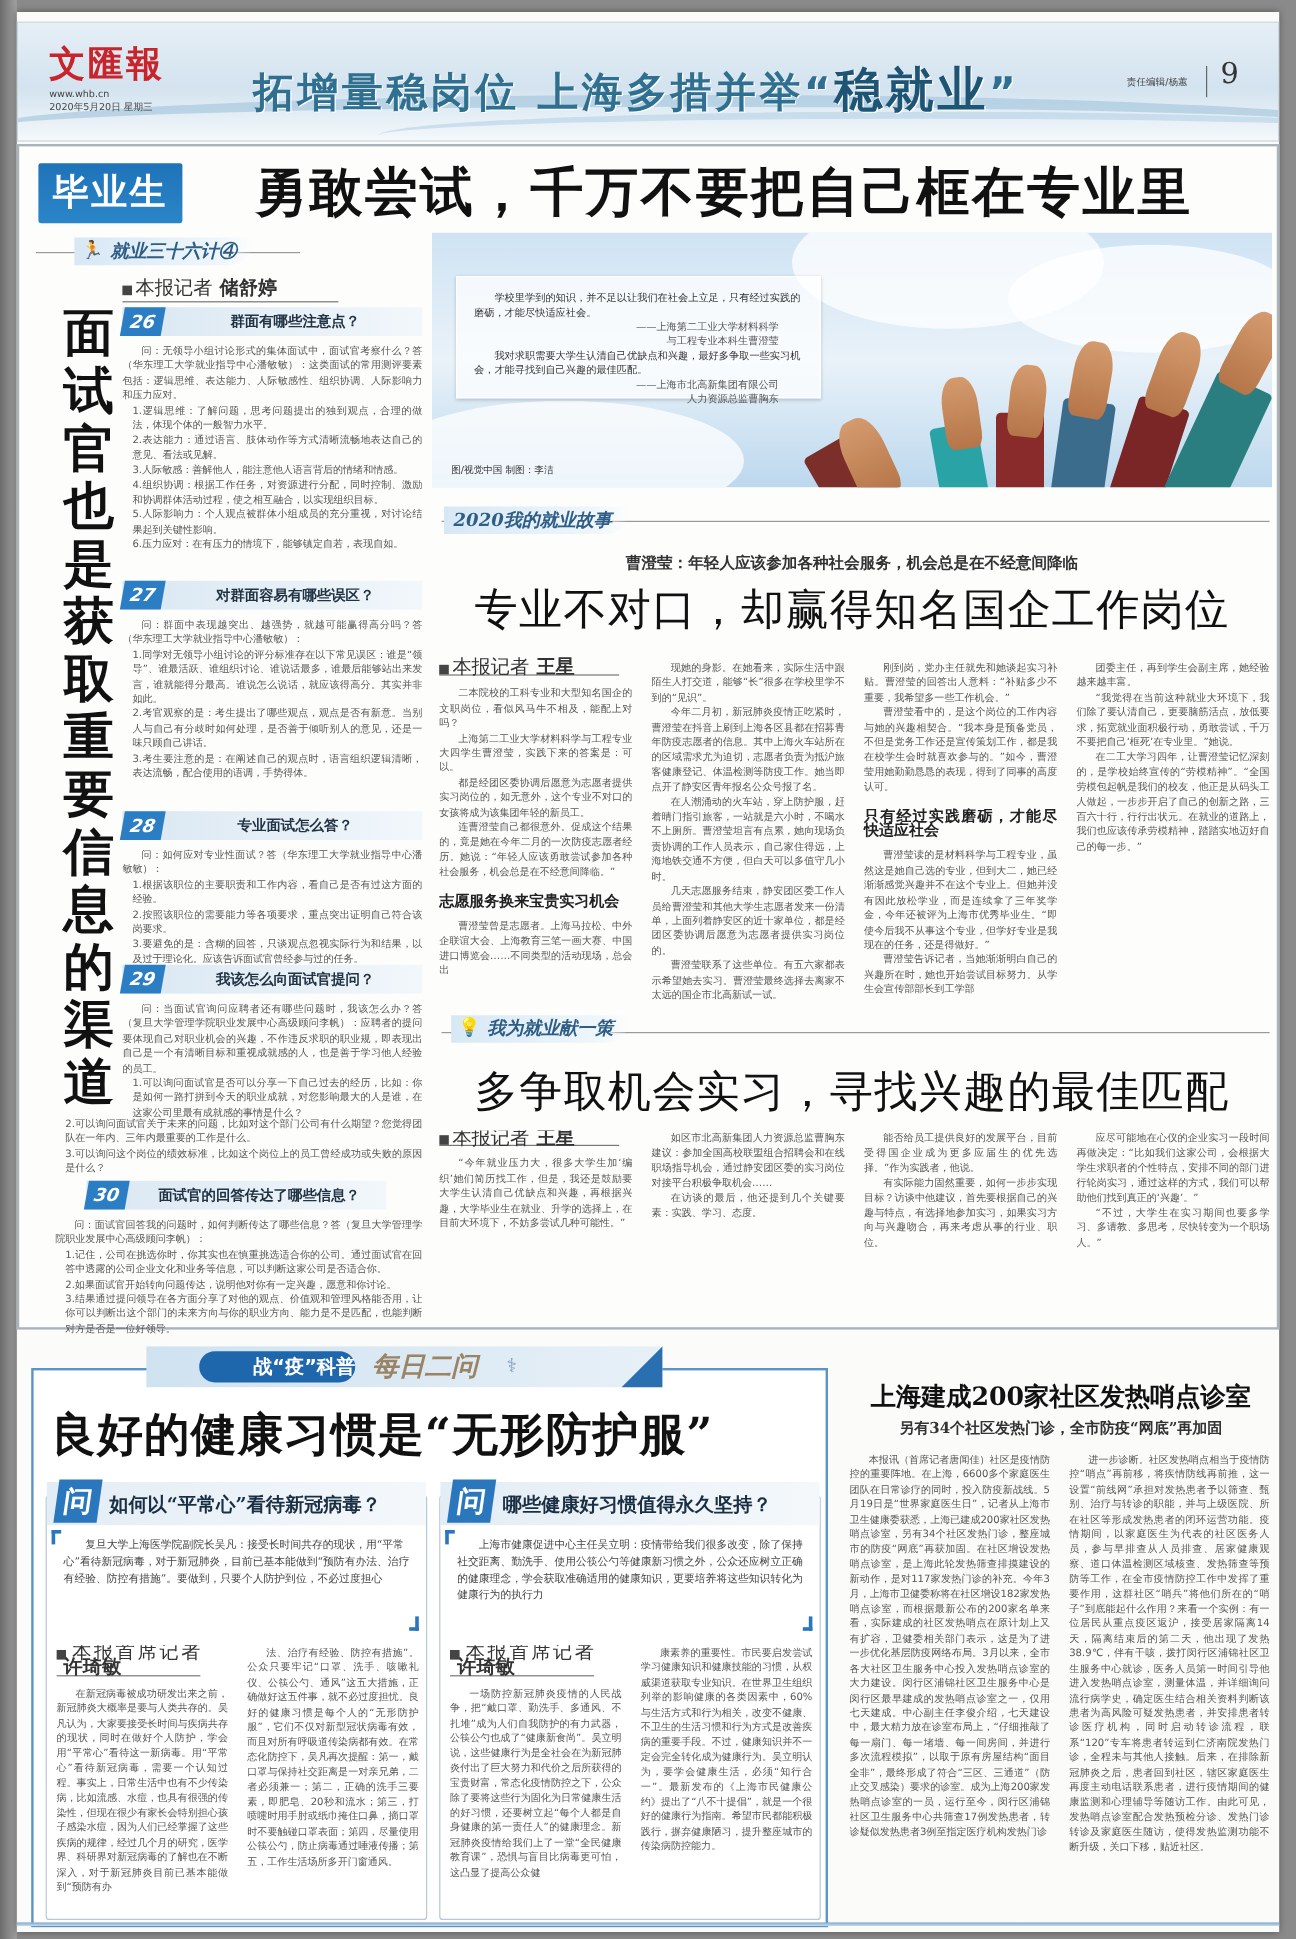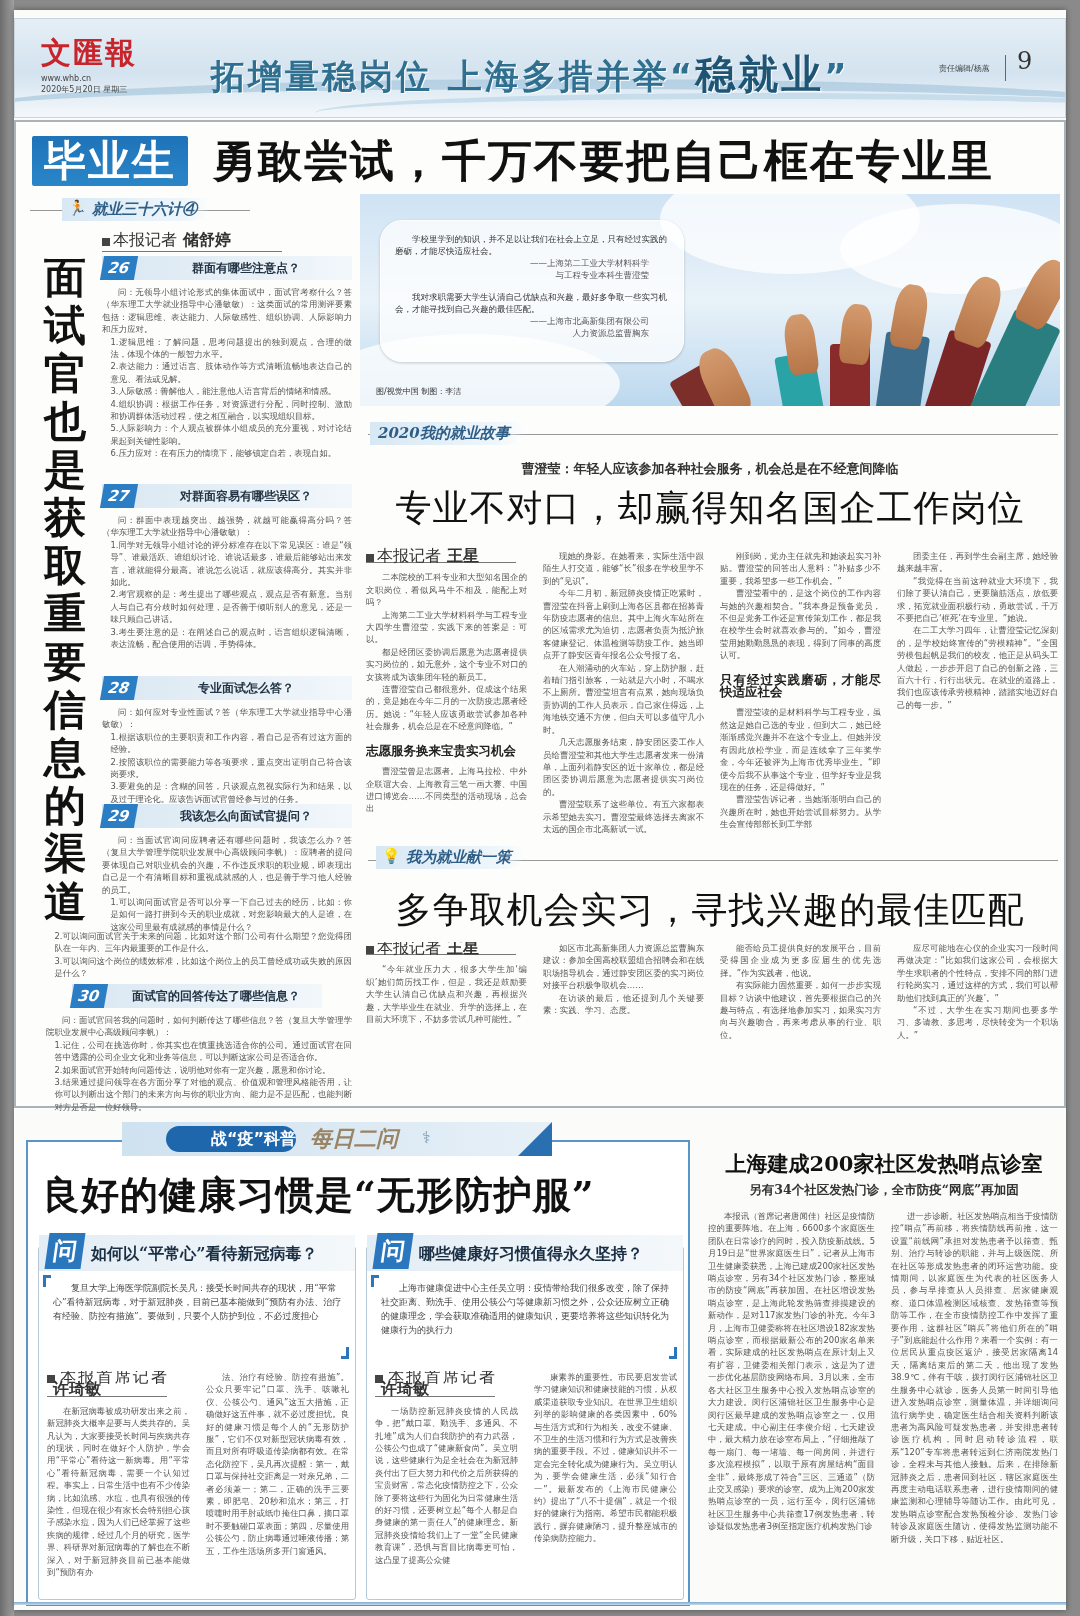--- a/index.html
+++ b/index.html
@@ -13,40 +13,40 @@
 .mast .swoosh2{position:absolute;left:300px;top:74px;width:900px;height:40px;border-radius:50%;border-top:6px solid #bcd6e8;opacity:.7}
 .logo{position:absolute;left:26px;top:14px;font-family:"DejaVu Serif",serif;font-size:30px;font-weight:bold;color:#c8242b;letter-spacing:2px}
 .logo-sub{position:absolute;left:26px;top:54px;font-size:8px;color:#444;line-height:11px}
 .mast-title{position:absolute;left:196px;top:28px;font-size:34px;font-weight:bold;color:#2f6f8f;letter-spacing:3px;text-shadow:1px 1px 0 #fff}
 .mast-title .big{font-size:40px;color:#1f5574}
 .mast-editor{position:absolute;left:924px;top:44px;font-size:8px;color:#444}
 .mast-pagesep{position:absolute;left:990px;top:36px;width:1px;height:26px;background:#666}
 .mast-page{position:absolute;left:1002px;top:28px;font-family:"DejaVu Serif",serif;font-size:24px;color:#333}
 
 .frame{position:absolute;left:0;top:110px;width:1052px;height:988px;border:2px solid #a9b3ba;background:#fdfdfc}
-.tag-grad{position:absolute;left:16px;top:14px;height:50px;padding:0 12px;background:linear-gradient(#1f73b8,#2a86c8);color:#fff;font-size:42px;font-weight:bold;line-height:50px;letter-spacing:2px;border-radius:2px}
+.tag-grad{position:absolute;left:16px;top:14px;height:50px;padding:0 12px;background:linear-gradient(#1f73b8,#2a86c8);color:#fff;font-size:30px;font-weight:bold;line-height:50px;letter-spacing:2px;border-radius:2px}
 .headline1{position:absolute;left:196px;top:14px;font-family:"DejaVu Serif",serif;font-size:44px;font-weight:bold;color:#111;letter-spacing:2px;line-height:50px}
 .rule{position:absolute;height:1px;background:#999}
 .rubric{position:absolute;font-family:"DejaVu Serif",serif;font-style:italic;color:#2e5d86;font-size:15px;font-weight:bold;background:linear-gradient(90deg,#d7e8f4,#eef6fb 80%,transparent);padding:2px 14px 2px 30px;border-radius:0 0 20px 0}
 .rubric .ico{position:absolute;left:6px;top:1px;font-style:normal;color:#2b6da8}
 .byline{position:absolute;font-size:16px;color:#333;border-bottom:1px solid #777;padding-bottom:0}
 .byline .sq{display:inline-block;width:8px;height:8px;background:#444;margin-right:3px;vertical-align:-1px}
 .byline b{margin-left:6px}
-.vtitle{position:absolute;left:28px;top:132px;width:60px;font-family:"DejaVu Serif",serif;font-size:42px;font-weight:bold;line-height:48px;color:#111;text-align:left}
+.vtitle{position:absolute;left:28px;top:132px;width:60px;font-family:"DejaVu Serif",serif;font-size:42px;font-weight:bold;line-height:48px;color:#111;text-align:center}
 .qa{position:absolute;left:86px;width:250px}
 .qa-head{position:relative;height:24px;background:linear-gradient(90deg,#d9e7f2,#f2f7fb);margin-bottom:6px}
 .qa-num{position:absolute;left:0;top:0;width:34px;height:24px;background:#2b7dc4;color:#fff;font-style:italic;font-weight:bold;font-size:15px;line-height:24px;text-align:center;transform:skewX(-10deg)}
 .qa-q{position:absolute;left:44px;right:6px;top:0;line-height:24px;font-size:12px;font-weight:bold;color:#234;text-align:center}
 .body{font-size:8.4px;line-height:12.4px;color:#555;text-align:justify}
 .body p{text-indent:1.9em}
 .body .li{text-indent:0;padding-left:1em;margin-left:0}
 
 .photo{position:absolute;left:344px;top:72px;width:700px;height:212px;background:linear-gradient(180deg,#cfe3f4 0%,#e9f2f9 50%,#bcd8ee 100%);overflow:hidden}
 .cloud{position:absolute;border-radius:50%;background:rgba(255,255,255,.75)}
-.quotebox{position:absolute;left:20px;top:26px;width:304px;height:142px;background:rgba(255,255,255,.72);border-radius:22px;border:1px solid #fff;box-shadow:0 1px 3px rgba(0,0,0,.2);padding:12px 14px;font-family:"DejaVu Serif",serif;font-size:8.5px;line-height:12px;color:#333}
+.quotebox{position:absolute;left:20px;top:36px;width:304px;height:102px;background:rgba(255,255,255,.72);border-radius:0;border:1px solid #fff;box-shadow:0 1px 3px rgba(0,0,0,.2);padding:12px 14px;font-family:"DejaVu Serif",serif;font-size:8.5px;line-height:12px;color:#333}
 .quotebox .src{text-align:right;padding-right:20px;color:#555}
 .photo-credit{position:absolute;left:16px;top:192px;font-size:8px;color:#333}
 .hand{position:absolute;background:linear-gradient(#d49b6e,#b57548);border-radius:40% 40% 20% 20%;transform-origin:bottom center}
 .sleeve{position:absolute;border-radius:4px}
 
 .deck2{position:absolute;left:344px;top:338px;width:700px;text-align:center;font-family:"DejaVu Serif",serif;font-size:13px;font-weight:bold;color:#333}
 .headline2{position:absolute;left:344px;top:362px;width:700px;text-align:center;font-family:"DejaVu Serif",serif;font-size:36px;font-weight:normal;color:#111;letter-spacing:1px}
 .cols{position:absolute;display:flex;gap:16px}
 .cols .col{flex:1}
 .subhead{font-size:12.5px;font-weight:bold;color:#222;margin:12px 0 8px;text-indent:0}
@@ -185,21 +185,21 @@
         <div class="hand" style="left:528px;top:90px;width:32px;height:64px;transform:rotate(10deg)"></div>
         <div class="sleeve" style="left:575px;top:140px;width:44px;height:90px;background:#7a2626;transform:rotate(18deg)"></div>
         <div class="hand" style="left:590px;top:80px;width:34px;height:70px;transform:rotate(20deg)"></div>
         <div class="sleeve" style="left:630px;top:120px;width:50px;height:110px;background:#2b7e7f;transform:rotate(25deg)"></div>
         <div class="hand" style="left:650px;top:60px;width:34px;height:70px;transform:rotate(28deg)"></div>
       </div>
       <div class="quotebox">
         <p style="text-indent:2em">学校里学到的知识，并不足以让我们在社会上立足，只有经过实践的磨砺，才能尽快适应社会。</p>
         <p class="src">——上海第二工业大学材料科学</p>
         <p class="src">与工程专业本科生曹澄莹</p>
-        <p style="text-indent:2em;margin-top:10px">我对求职需要大学生认清自己优缺点和兴趣，最好多争取一些实习机会，才能寻找到自己兴趣的最佳匹配。</p>
+        <p style="text-indent:2em;">我对求职需要大学生认清自己优缺点和兴趣，最好多争取一些实习机会，才能寻找到自己兴趣的最佳匹配。</p>
         <p class="src">——上海市北高新集团有限公司</p>
         <p class="src">人力资源总监曹胸东</p>
       </div>
       <div class="photo-credit">图/视觉中国 制图：李洁</div>
     </div>
 
     <div class="rule" style="left:352px;top:312px;width:690px"></div>
     <div class="rubric" style="left:354px;top:300px;padding-left:8px">2020我的就业故事</div>
     <div class="deck2">曹澄莹：年轻人应该参加各种社会服务，机会总是在不经意间降临</div>
     <div class="headline2">专业不对口，却赢得知名国企工作岗位</div>

